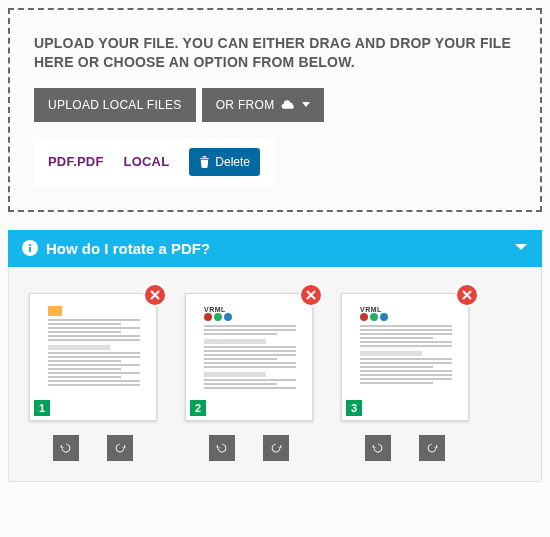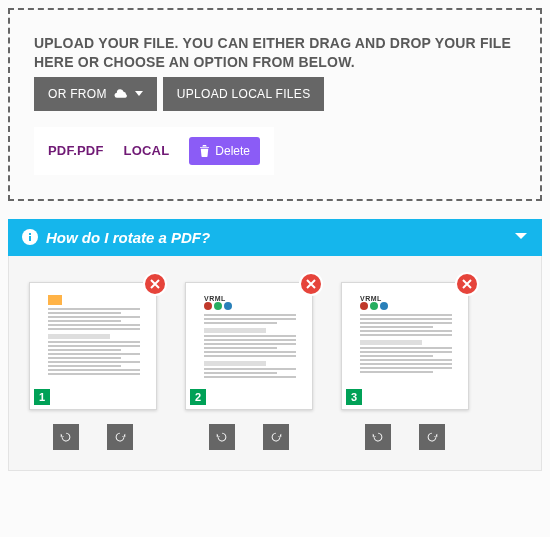--- a/index.html
+++ b/index.html
@@ -12,21 +12,21 @@
   }
   .dropzone {
     border: 2px dashed #666;
     padding: 24px 24px 24px 24px;
   }
   .dz-title {
     color: #595959;
     font-weight: bold;
     font-size: 14px;
     line-height: 1.35;
-    margin-bottom: 5px;
+    margin-bottom: 16px;
     letter-spacing: 0.2px;
   }
   .btn-row { display: flex; gap: 6px; margin-bottom: 16px; }
   .btn {
     background: #666666;
     color: #fff;
     font-size: 12px;
     padding: 10px 14px;
     border: none;
     cursor: pointer;
@@ -42,42 +42,42 @@
     gap: 20px;
     padding: 10px 14px;
   }
   .file-name, .file-tag {
     font-weight: bold;
     color: #701a75;
     font-size: 13px;
     letter-spacing: 0.2px;
   }
   .btn-delete {
-    background: #8b5cf6;
+    background: #0369a1;
     border-radius: 3px;
     color: #fff;
     font-size: 12px;
     padding: 7px 10px;
     border: none;
     cursor: pointer;
     display: inline-flex;
     align-items: center;
     gap: 5px;
   }
   .accordion {
     background: #15b6ec;
     color: #fff;
     margin-top: 18px;
     padding: 10px 14px;
     display: flex;
     align-items: center;
     justify-content: space-between;
     cursor: pointer;
   }
-  .acc-left { display: flex; align-items: center; gap: 8px; font-size: 15px; font-weight: bold; font-style: italic; }
+  .acc-left { display: flex; align-items: center; gap: 8px; font-size: 15px; font-weight: bold; }
   .info-icon {
     width: 16px; height: 16px; fill: #fff;
   }
   .chevron-icon { width: 14px; height: 10px; fill: #fff; }
   .pages-area {
     background: #f6f6f6;
     border-left: 1px solid #e3e3e3;
     border-right: 1px solid #e3e3e3;
     border-bottom: 1px solid #e3e3e3;
     padding: 26px 20px 20px 20px;
@@ -142,28 +142,28 @@
   }
   .rot-btn svg { width: 14px; height: 14px; fill: #fff; }
   .rot-btn.cw svg { transform: scaleX(-1); }
 </style>
 </head>
 <body>
 
 <div class="dropzone">
   <div class="dz-title">UPLOAD YOUR FILE. YOU CAN EITHER DRAG AND DROP YOUR FILE HERE OR CHOOSE AN OPTION FROM BELOW.</div>
   <div class="btn-row">
+    <button class="btn">UPLOAD LOCAL FILES</button>
     <button class="btn cloud">
       <span>OR FROM</span>
       <svg class="cloud-svg" viewBox="0 0 24 16">
           <path d="M20 8.5a4 4 0 0 0-3.9-4A5.5 5.5 0 0 0 5.3 6 4 4 0 0 0 6 14h13a3 3 0 0 0 1-5.5z"></path>
         </svg>
       <span class="caret-svg"></span>
     </button>
-    <button class="btn">UPLOAD LOCAL FILES</button>
   </div>
   <div class="file-row">
     <span class="file-name">PDF.PDF</span>
     <span class="file-tag">LOCAL</span>
     <button class="btn-delete">
       <svg width="11" height="12" viewBox="0 0 14 16" fill="#fff">
           <path d="M1 3h12v1H1zM5 0h4l1 2H4zM2 5h10l-1 10a1 1 0 0 1-1 1H4a1 1 0 0 1-1-1z"></path>
         </svg>
       <span>Delete</span>
     </button>

